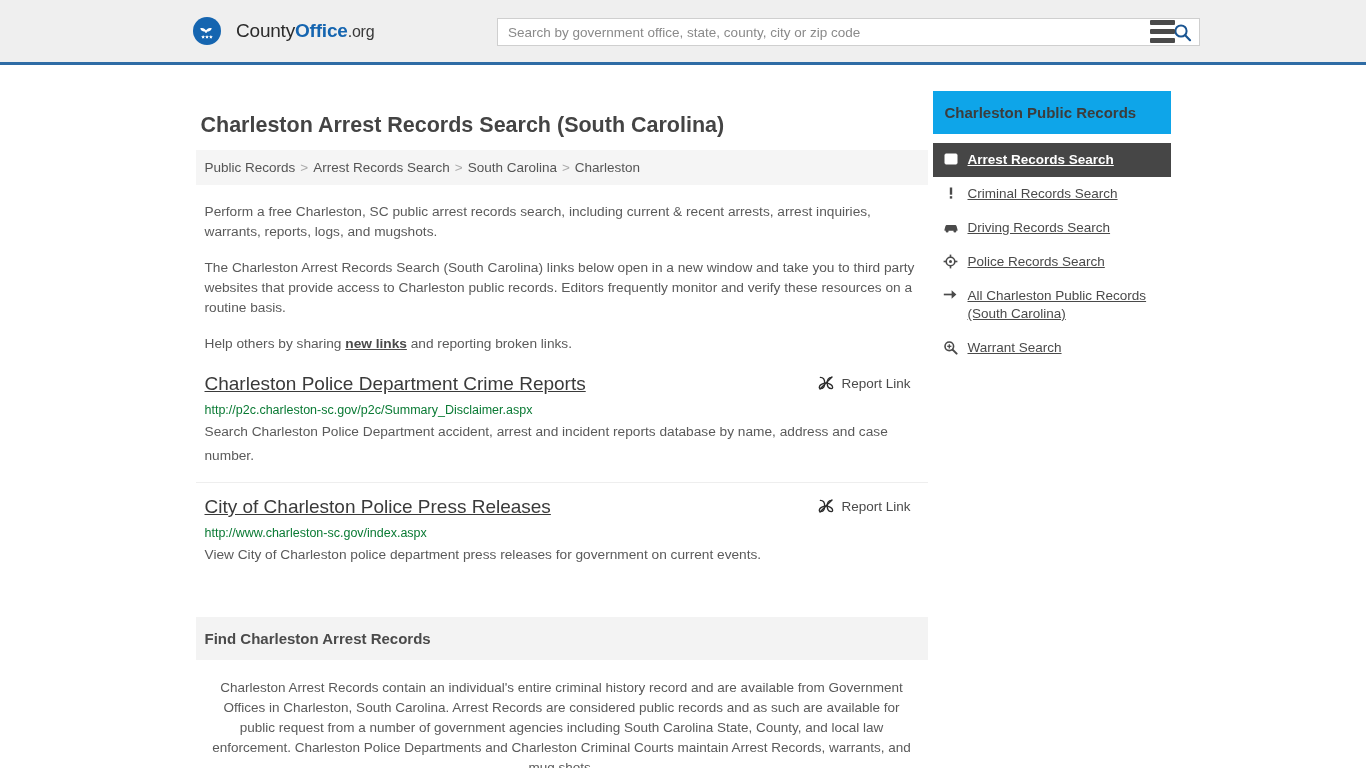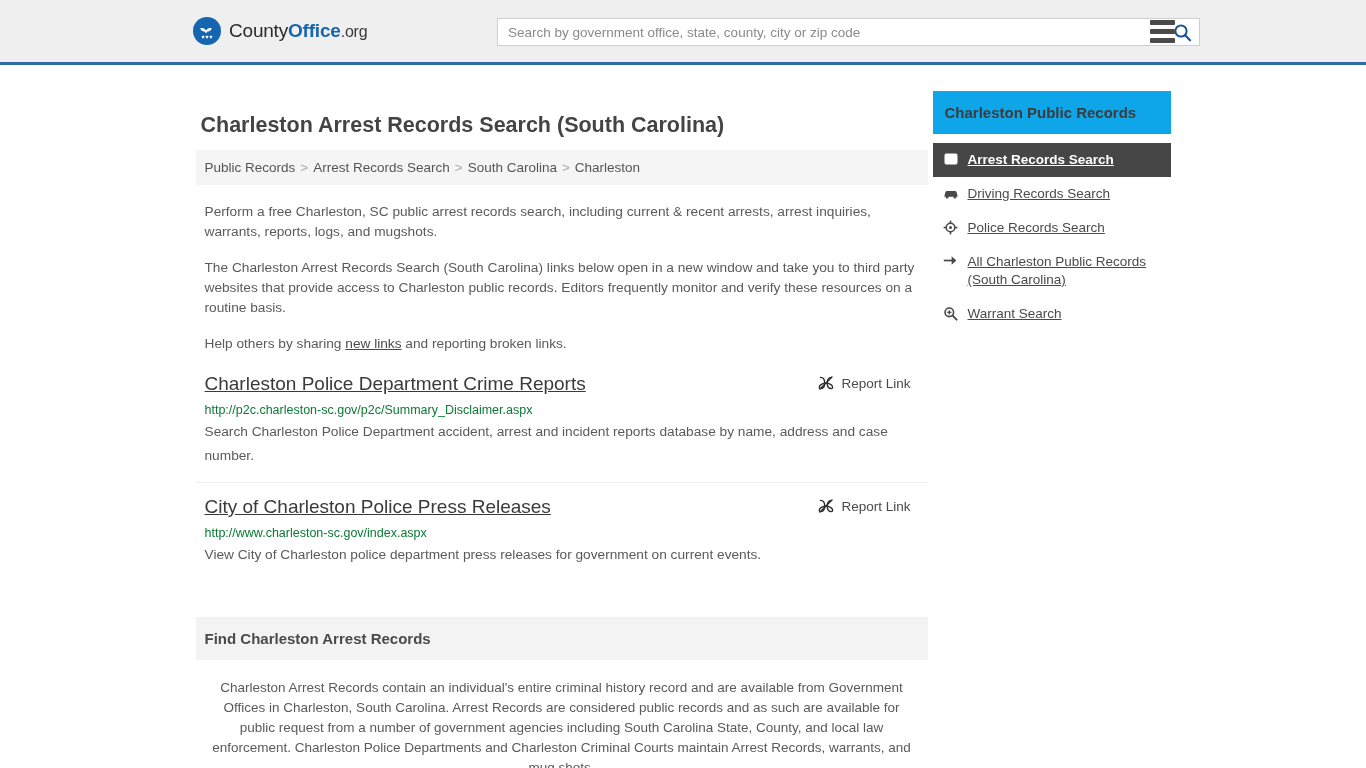--- a/index.html
+++ b/index.html
@@ -21,21 +21,21 @@
     border-bottom: 3px solid #2f6ca5;
     display: flex;
     align-items: center;
     position: relative;
   }
   .brand {
     display: flex;
     align-items: center;
     margin-left: 193px;
     text-decoration: none;
-    gap: 8px;
+    gap: 15px;
   }
   .brand-mark {
     width: 28px; height: 28px;
     border-radius: 50%;
     background: #1565b0;
     display: flex;
     flex-direction: column;
     align-items: center;
     justify-content: center;
     position: relative;
@@ -142,21 +142,21 @@
 
   
   .intro p {
     font-size: 13.7px;
     line-height: 20px;
     color: #5a5a5a;
     margin: 0 0 16px 0;
     padding-left: 9px;
     padding-right: 5px;
   }
-  .intro p a { color: #4a4a4a; text-decoration: underline; font-weight: normal; }
+  .intro p a { color: #4a4a4a; text-decoration: underline; font-weight: bold; }
 
   
   .link-list { margin-top: 20px; }
   .link-entry {
     padding: 0 9px 14px 9px;
     border-bottom: 1px solid #eeeeee;
     margin-bottom: 14px;
   }
   .link-entry.last { border-bottom: 0; }
   .link-entry-head {
@@ -351,20 +351,29 @@
 
         <div class="side-item active">
           <span class="s-icon">
             <svg width="14" height="14" viewBox="0 0 14 14" aria-hidden="true">
               <rect x="1" y="2" width="12" height="10" rx="1" fill="#ffffff" stroke="#ffffff" stroke-width="1"></rect>
             </svg>
           </span>
           <span class="s-label">Arrest Records Search</span>
         </div>
 
+        <div class="side-item">
+          <span class="s-icon">
+            <svg width="14" height="14" viewBox="0 0 14 14" aria-hidden="true">
+              <rect x="5.8" y="1.5" width="2.4" height="7.2" fill="#4a4a4a"></rect>
+              <rect x="5.8" y="10.2" width="2.4" height="2.4" fill="#4a4a4a"></rect>
+            </svg>
+          </span>
+          <span class="s-label">Criminal Records Search</span>
+        </div>
 
         <div class="side-item">
           <span class="s-icon">
             <svg width="16" height="14" viewBox="0 0 16 14" aria-hidden="true">
               <path d="M1.5 9.5 L2.4 6.2 C2.6 5.4 3.3 4.9 4.1 4.9 L11.9 4.9 C12.7 4.9 13.4 5.4 13.6 6.2 L14.5 9.5 L14.5 10.8 L1.5 10.8 Z" fill="#4a4a4a"></path>
               <circle cx="4.1" cy="11.1" r="1.5" fill="#4a4a4a"></circle>
               <circle cx="11.9" cy="11.1" r="1.5" fill="#4a4a4a"></circle>
             </svg>
           </span>
           <span class="s-label">Driving Records Search</span>

